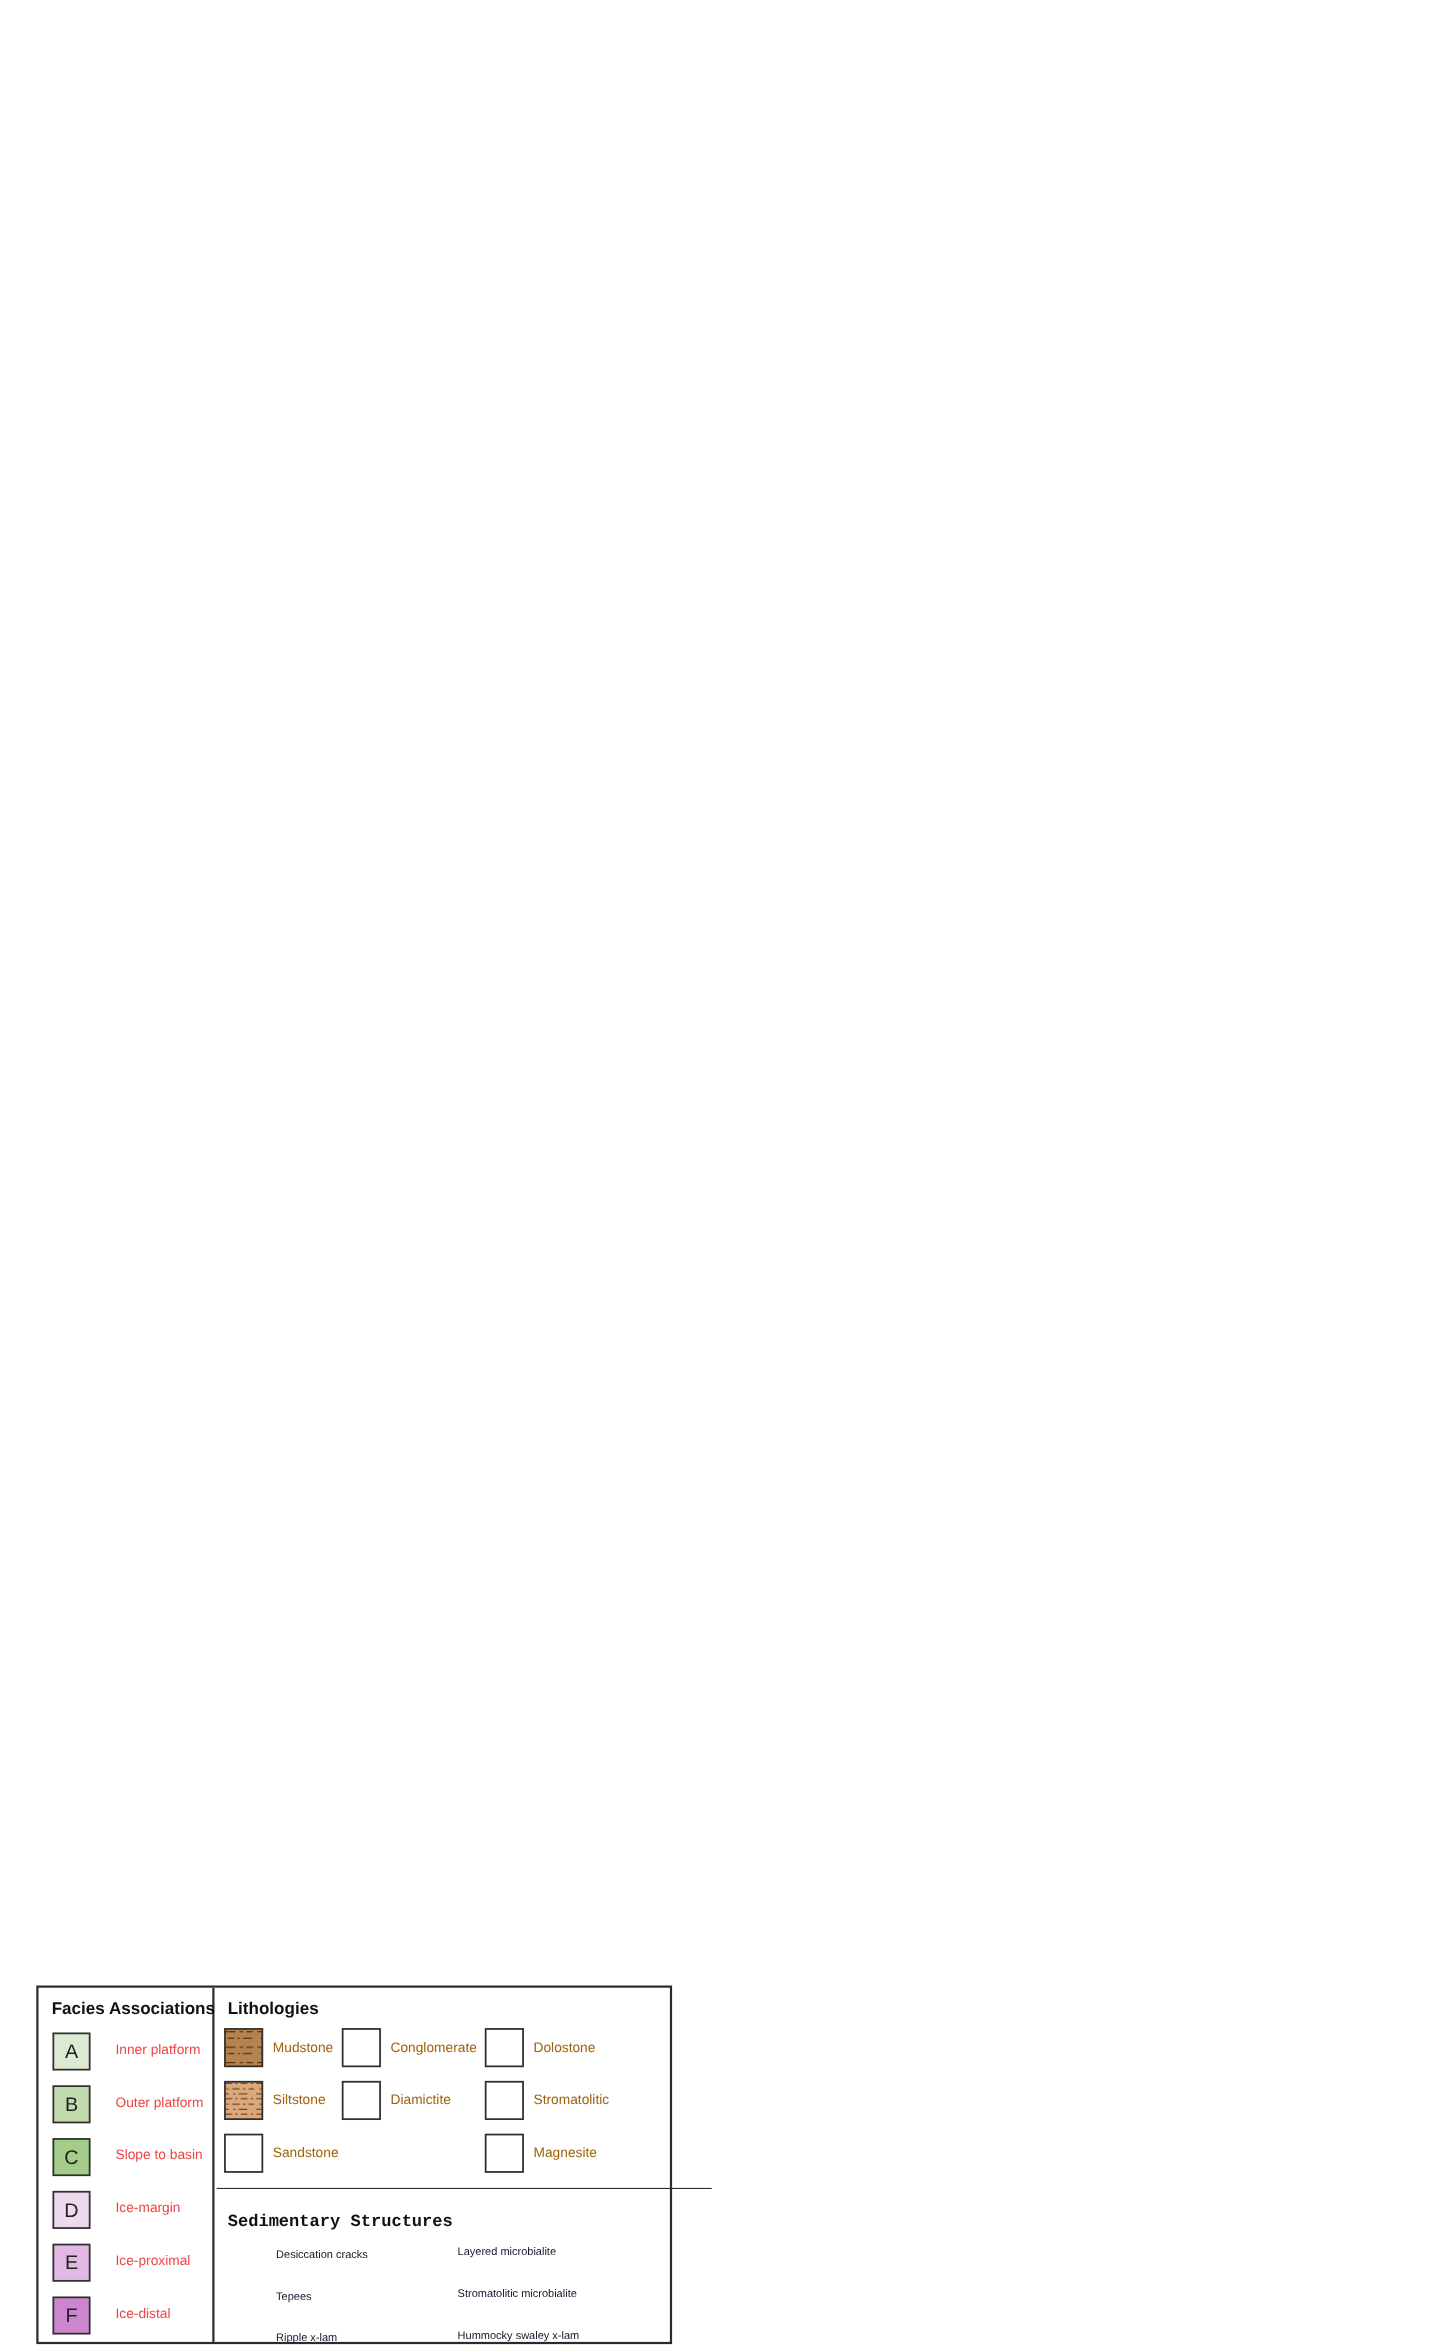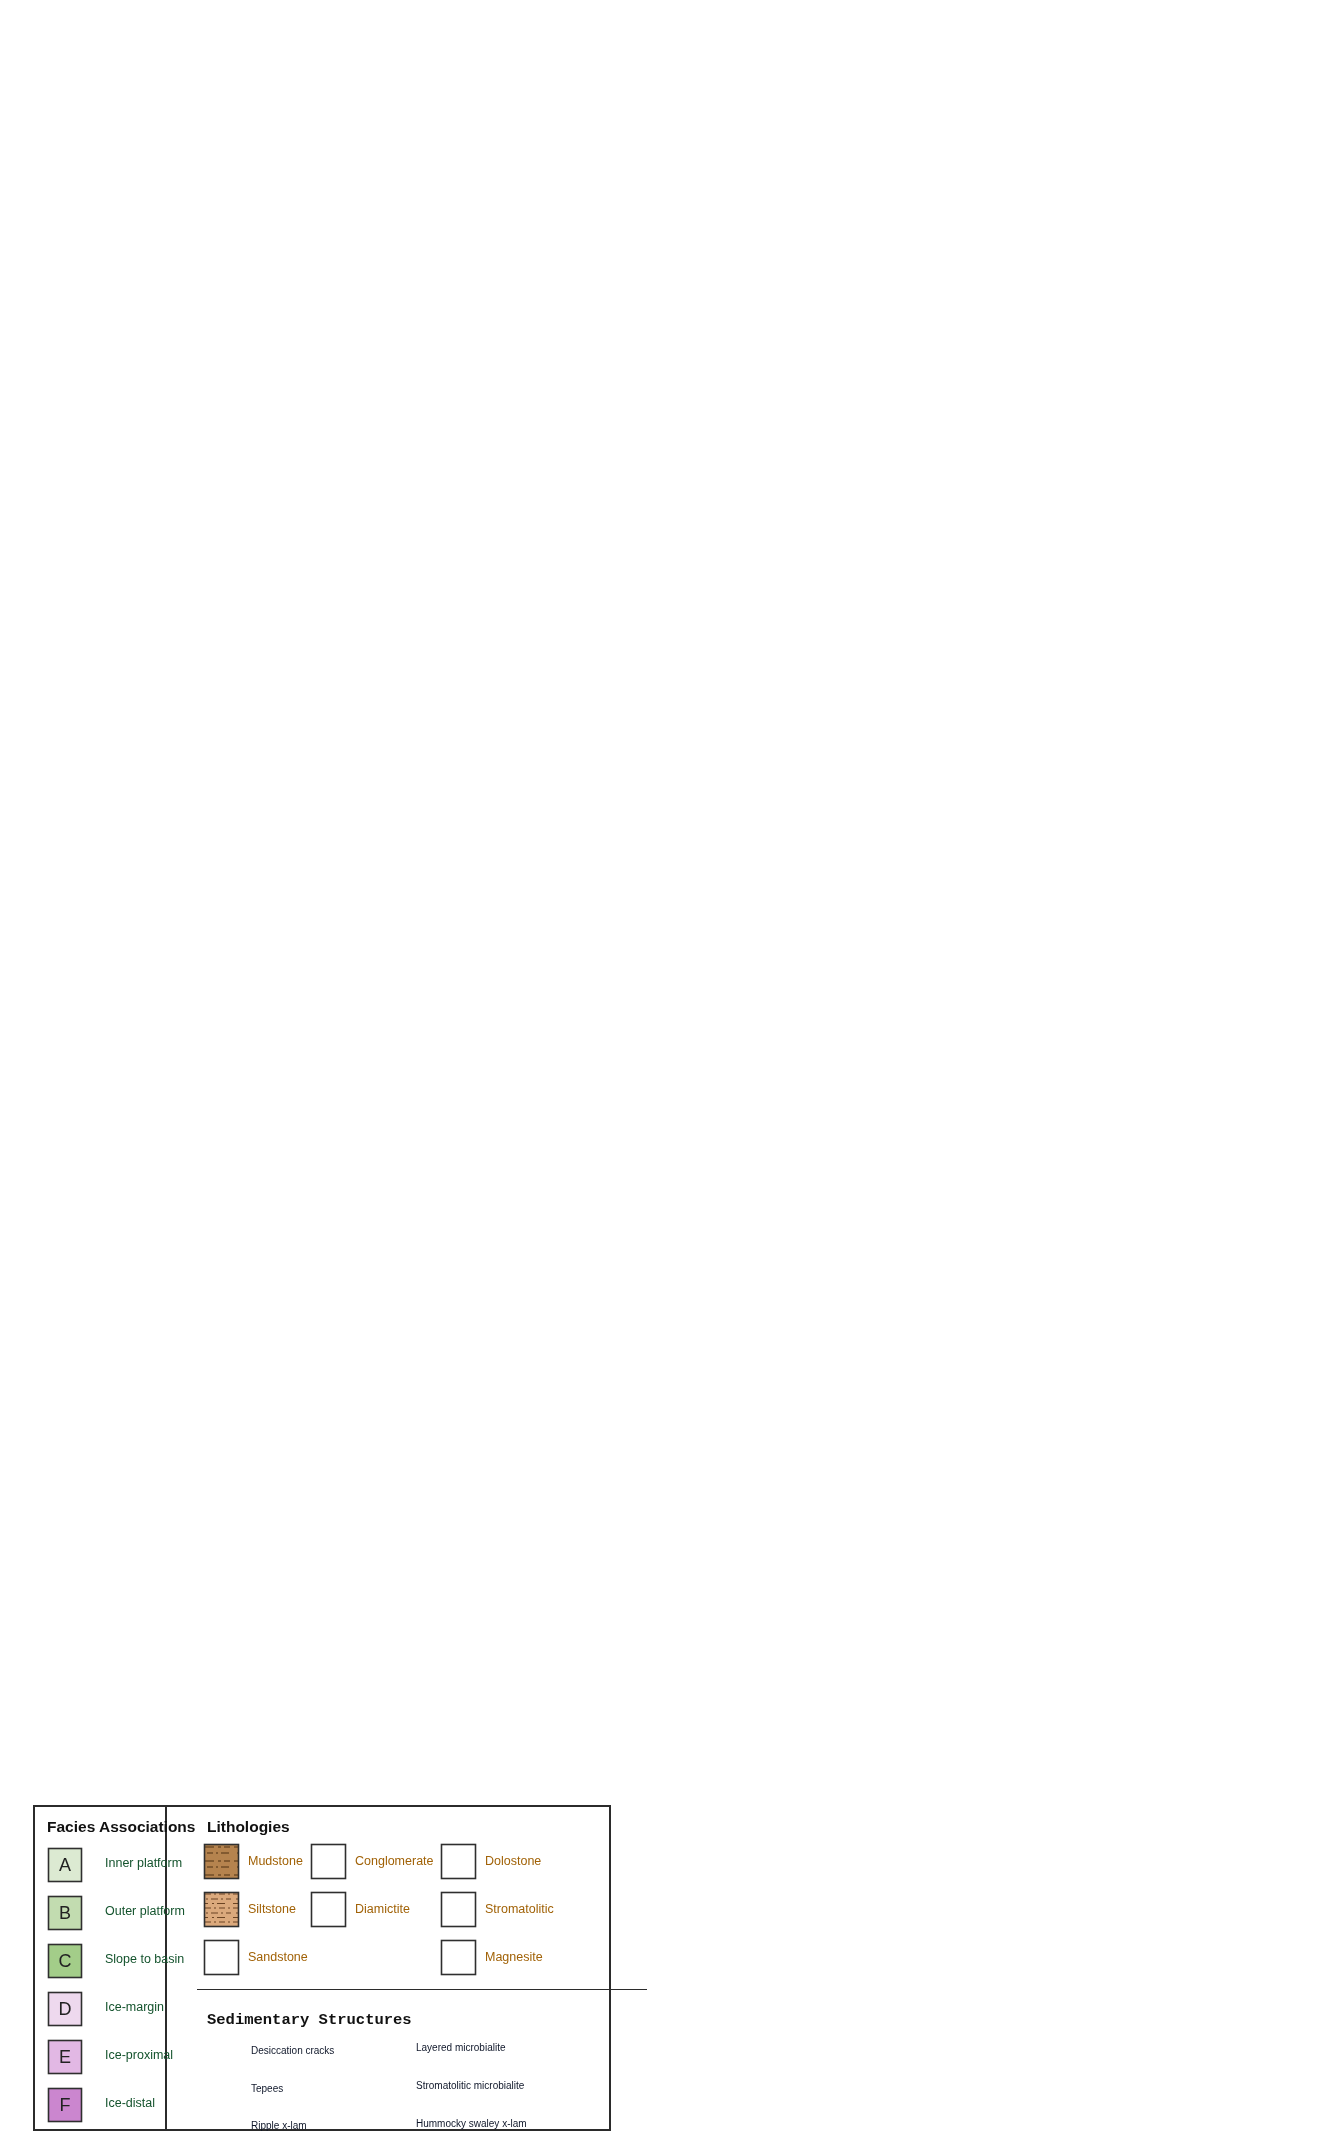--- a/index.html
+++ b/index.html
@@ -1,28 +1,28 @@
 <!DOCTYPE html>
 <html><head>
 <meta charset="utf-8">
 <style>
   html,body{margin:0;padding:0;background:#fff;}
   .canvas{position:relative;width:1324px;height:2133px;background:#fff;overflow:hidden;
           font-family:"Liberation Sans",sans-serif;}
   
   .legend{position:absolute;left:33px;top:1805px;width:578px;height:326px;
           border:2px solid #2b2b2b;background:#fff;box-sizing:border-box;}
-  .leg-left{position:absolute;left:0;top:0;width:132px;height:100%;border-right:2px solid #2b2b2b;box-sizing:border-box;}
+  .leg-left{position:absolute;left:0;top:0;width:160px;height:100%;border-right:2px solid #2b2b2b;box-sizing:border-box;}
   .leg-right{position:absolute;left:162px;top:0;width:450px;height:100%;}
   .leg-h{position:absolute;font-size:15.5px;font-weight:bold;color:#111;white-space:nowrap;}
   .fa-row{position:absolute;left:12px;height:36px;}
   .fa-sw{position:absolute;left:0;top:0;}
   .fa-code{position:absolute;left:0;top:0;width:36px;height:36px;text-align:center;
            line-height:36px;font-size:18px;color:#222;}
-  .fa-label{position:absolute;left:58px;top:9px;font-size:12.5px;color:#14532d;white-space:nowrap;}
+  .fa-label{position:absolute;left:58px;top:9px;font-size:12.5px;color:#ef4444;white-space:nowrap;}
   .li-cell{position:absolute;height:38px;}
   .li-sw{position:absolute;left:0;top:0;}
   .li-label{position:absolute;left:45px;top:11px;font-size:12.5px;color:#a16207;white-space:nowrap;}
   .st-cell{position:absolute;height:26px;}
   .st-sym{position:absolute;left:0;top:-2px;}
   .st-label{position:absolute;left:46px;top:13px;font-size:10px;color:#0f172a;white-space:nowrap;}
   .hdiv{position:absolute;left:0;width:100%;border-top:1.5px solid #2b2b2b;}
 </style>
 </head>
 <body>

